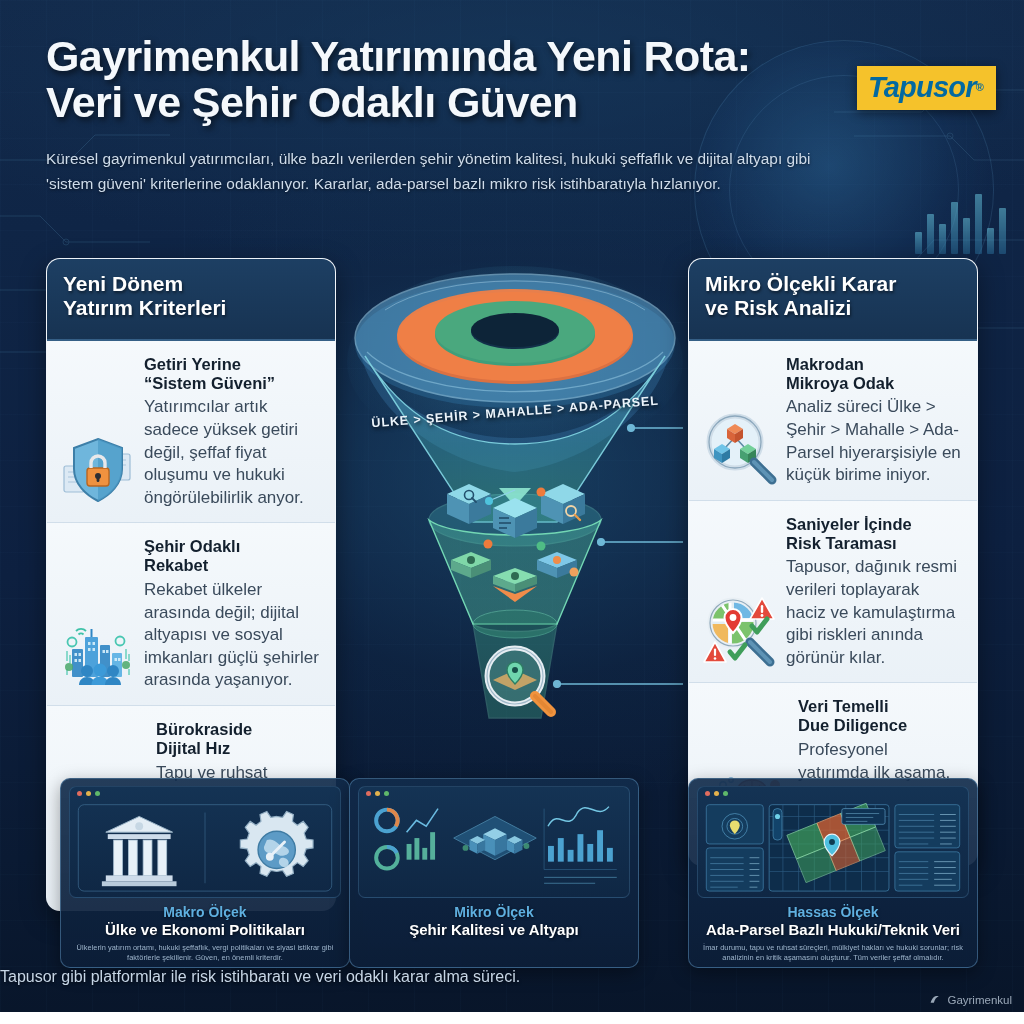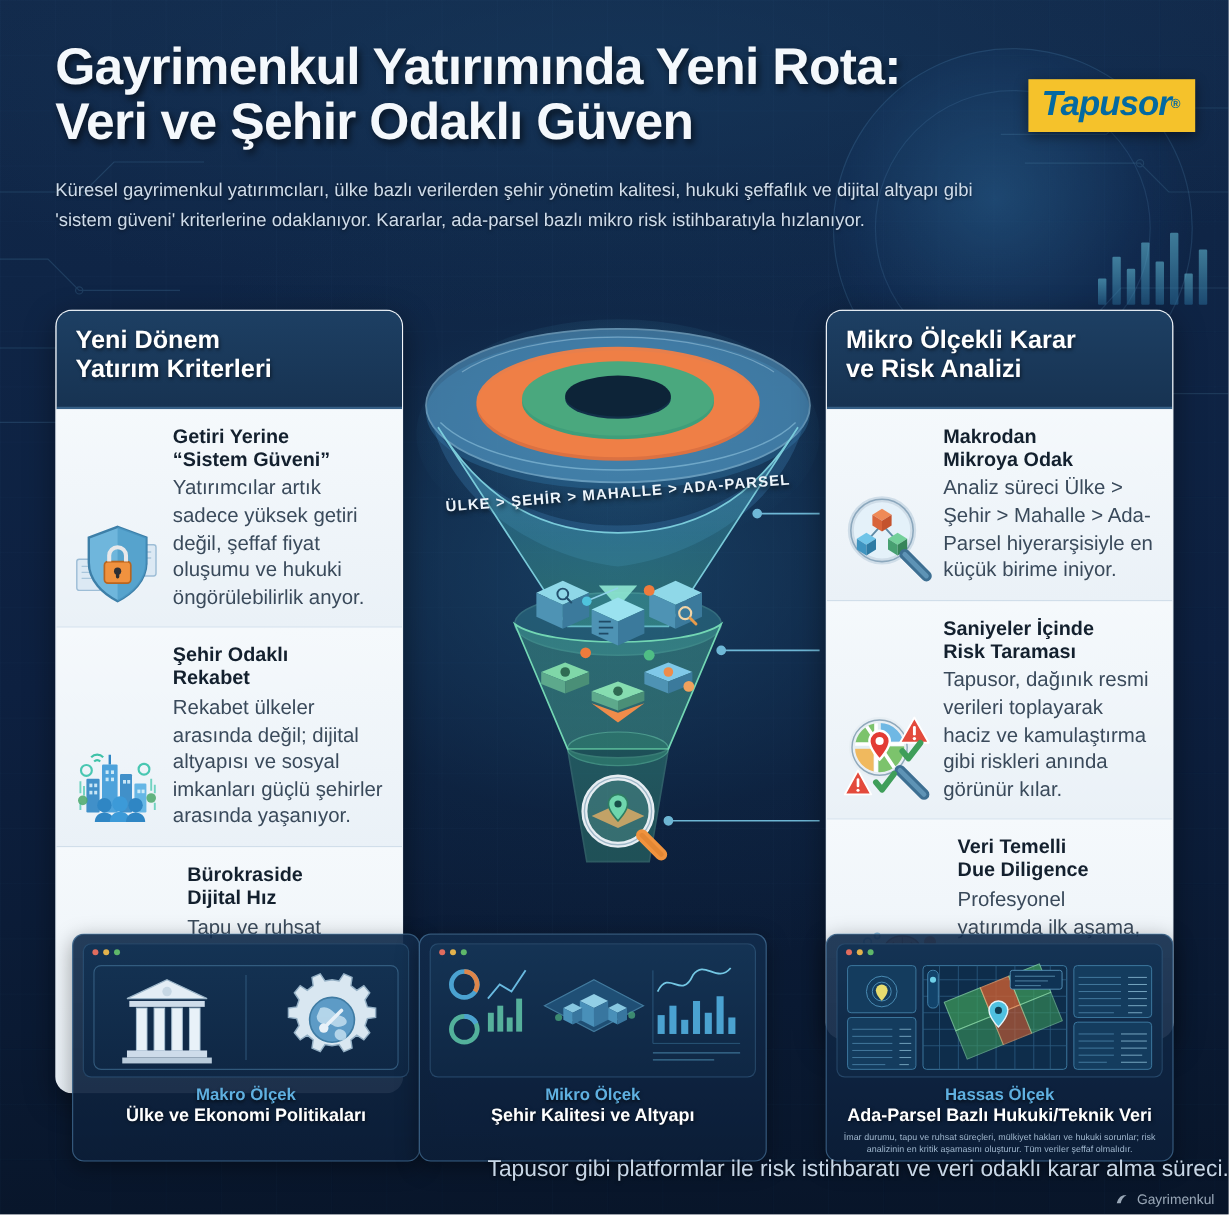--- a/index.html
+++ b/index.html
@@ -169,22 +169,22 @@
     color: #ffffff; font-size: 15px; font-weight: 700; line-height: 1.18; margin-top: 1px;
     text-shadow: 1px 1px 3px rgba(0,0,0,.6);
   }
   .scale-caption .sdesc {
     color: #9fb6cd; font-size: 7.4px; line-height: 1.36; margin-top: 4px;
     letter-spacing: .05px;
   }
 
   
   .footer {
-    position: absolute; left: 0; bottom: 26px; width: 1024px; text-align: right;
-    color: #c7d6e6; font-size: 19px;
+    position: absolute; left: 0; bottom: 26px; width: 1024px; text-align: left;
+    color: #c7d6e6; font-size: 16px;
     text-shadow: 0 1px 3px rgba(0,0,0,.6);
   }
   .watermark {
     position: absolute; right: 12px; bottom: 6px;
     color: #b9c7d6; font-size: 11.5px; opacity: .82;
     display: flex; align-items: center; gap: 5px;
   }
 </style>
 </head>
 <body>
@@ -658,20 +658,21 @@
               <path d="M40 42c4 0 7 3 6 7s-7 3-9 0 0-7 3-7z"></path>
             </g>
             <path d="M28 40 l14-14" stroke="#e8f1f8" stroke-width="3" stroke-linecap="round"></path>
             <circle cx="27" cy="41" r="4" fill="#e8f1f8"></circle>
           </g>
         </svg>
       </div>
       <div class="scale-caption">
         <div class="kicker">Makro Ölçek</div>
         <div class="sname">Ülke ve Ekonomi Politikaları</div>
+        <div class="sdesc">Ülkelerin yatırım ortamı, hukuki şeffaflık, vergi politikaları ve siyasi istikrar gibi faktörlerle şekillenir. Güven, en önemli kriterdir.</div>
       </div>
     </div>
 
     <div class="scale s2">
       <div class="scale-visual">
         <div class="winbar">
           <i class="d1"></i>
           <i class="d2"></i>
           <i class="d3"></i>
         </div>

